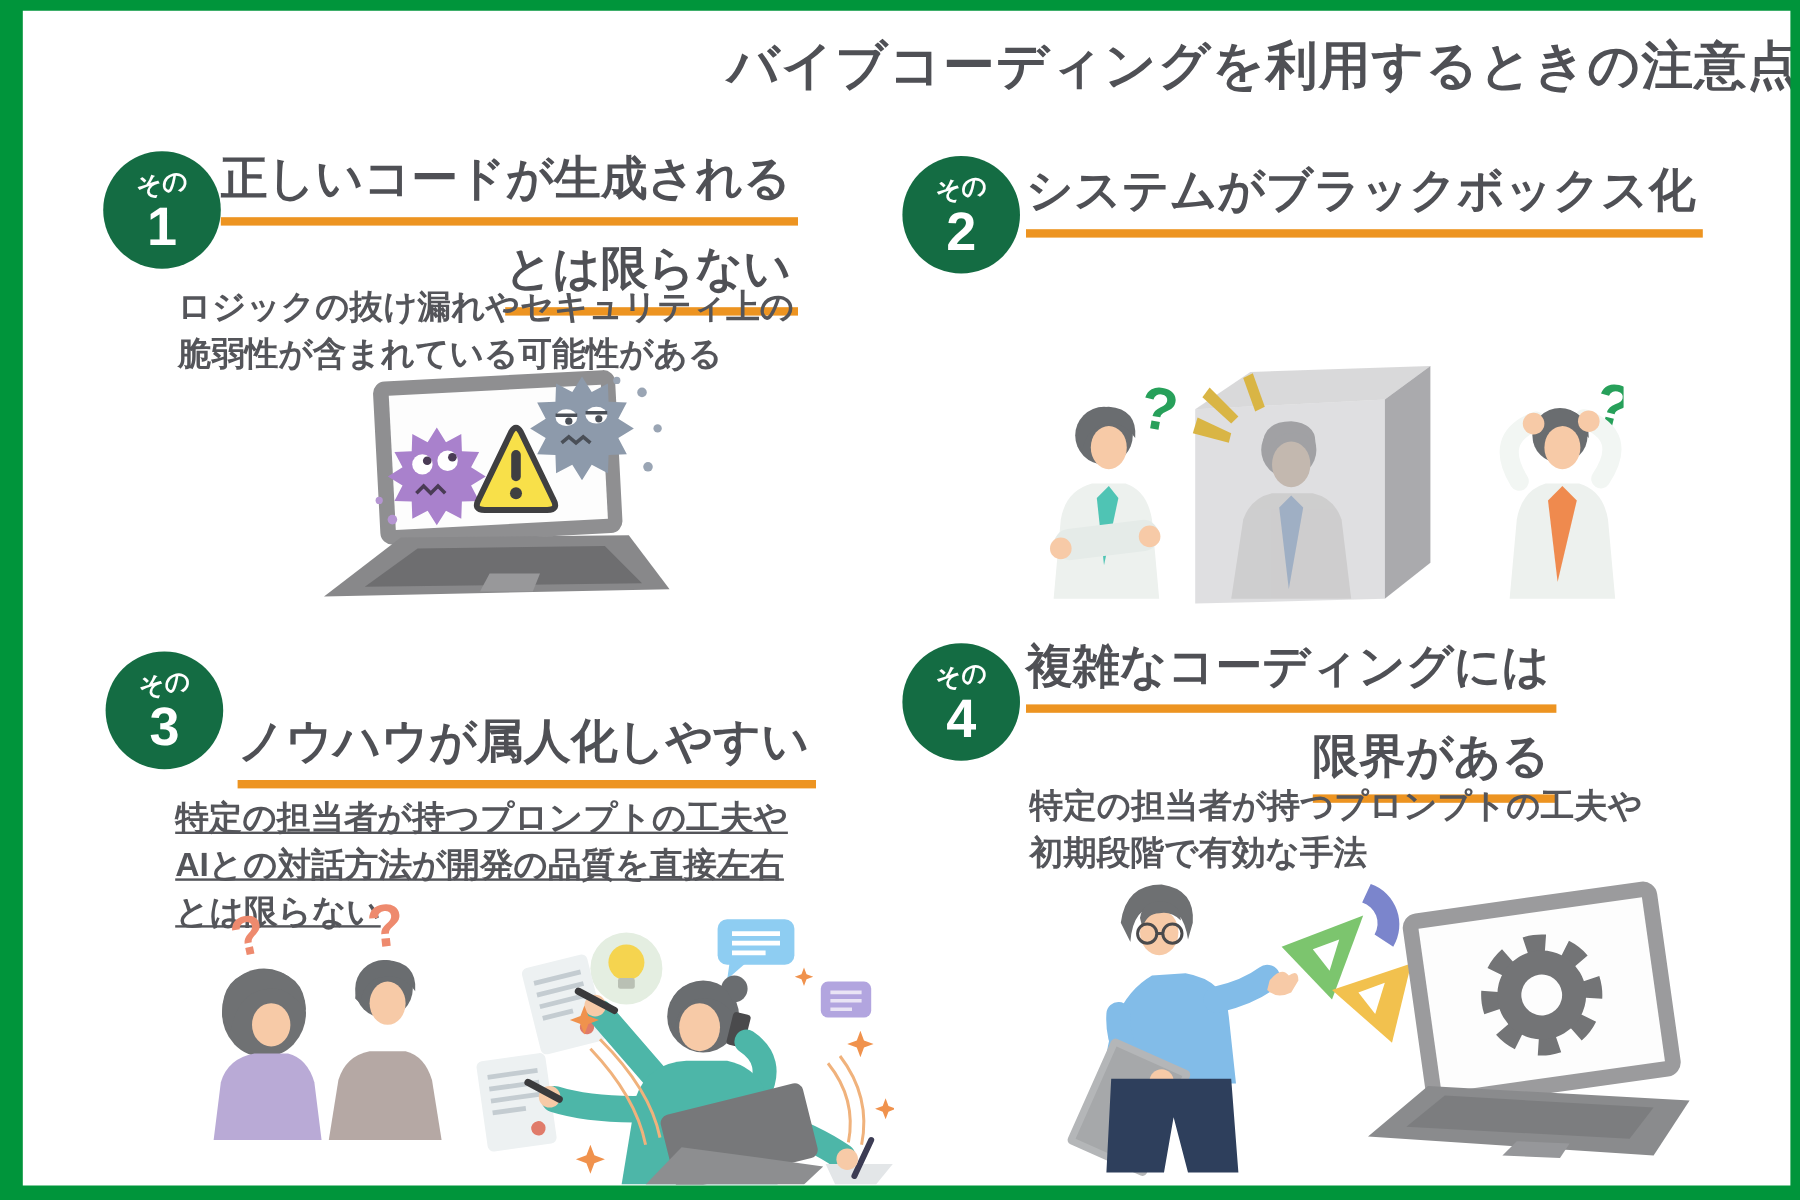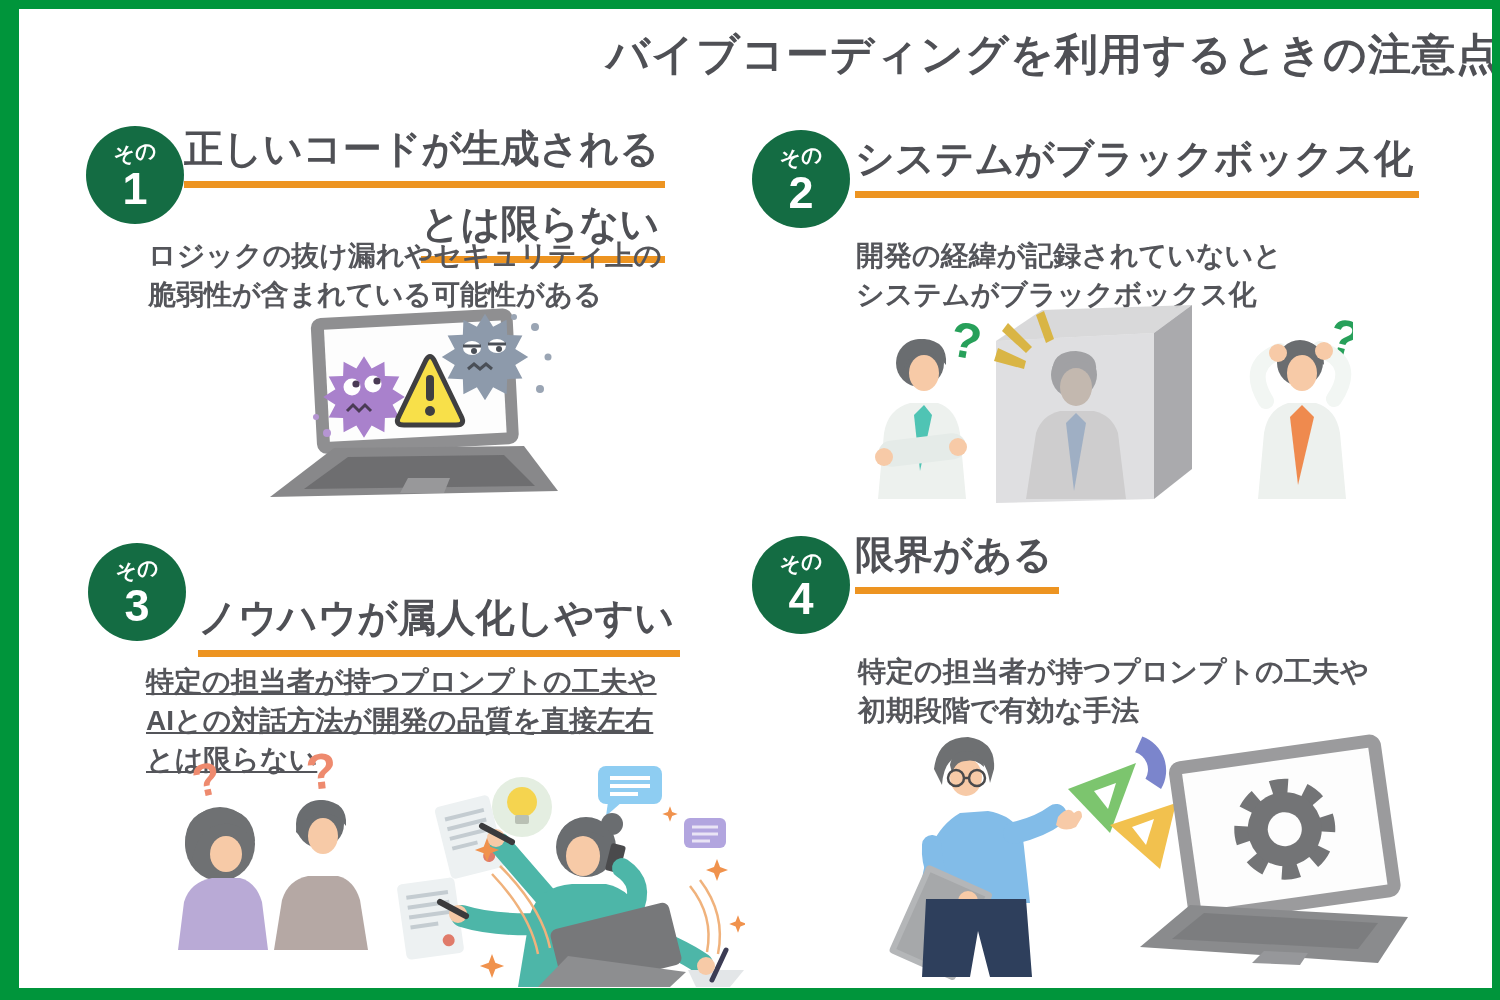--- a/index.html
+++ b/index.html
@@ -91,24 +91,20 @@
 </div>
 
 <div class="section" style="left:752px;top:130px;width:680px;height:405px;">
   <div class="badge" style="left:0;top:0;">
     <span class="prefix">その</span>
     <span class="num">2</span>
   </div>
   <div class="heading" style="left:103px;top:2px;">
     <div class="line"><span class="hl">システムがブラックボックス化</span></div>
   </div>
-  <div class="desc" style="left:104px;top:106px;">
-    <div>開発の経緯が記録されていないと</div>
-    <div>システムがブラックボックス化</div>
-  </div>
   <svg class="illu" style="left:96px;top:173px;" width="505" height="230" viewBox="0 0 505 230">
 
     <g>
       <text x="100" y="52" font-size="50" font-weight="bold" fill="#27A05A" transform="rotate(10 100 52)">?</text>
       <circle cx="72" cy="60" r="24" fill="#6A6D70"></circle>
       <ellipse cx="76" cy="70" rx="15" ry="18" fill="#F7CAA7"></ellipse>
       <path d="M50,66 Q50,36 76,36 Q100,38 98,62 Q88,48 76,50 Q58,52 54,72 Z" fill="#6A6D70"></path>
       <path d="M30,196 L36,130 Q40,106 62,100 L90,100 Q108,106 112,130 L118,196 Z" fill="#EDF1EE"></path>
       <polygon points="76,102 66,112 72,168 84,112" fill="#4FC4B4"></polygon>
       <rect x="30" y="134" width="88" height="26" rx="13" fill="#E5EBE8" transform="rotate(-7 74 147)"></rect>
@@ -247,20 +243,21 @@
     </g>
   </svg>
 </div>
 
 <div class="section" style="left:752px;top:528px;width:700px;height:465px;">
   <div class="badge" style="left:0;top:8px;">
     <span class="prefix">その</span>
     <span class="num">4</span>
   </div>
   <div class="heading" style="left:103px;top:0;">
+    <div class="line"><span class="hl">複雑なコーディングには</span></div>
     <div class="line"><span class="hl">限界がある</span></div>
   </div>
   <div class="desc" style="left:106px;top:124px;">
     <div>特定の担当者が持つプロンプトの工夫や</div>
     <div>初期段階で有効な手法</div>
   </div>
   <svg class="illu" style="left:120px;top:197px;" width="550" height="262" viewBox="0 0 550 262">
 
     <g>
       <path d="M62,44 Q66,12 96,12 Q124,16 122,44 L118,58 Q114,30 94,30 Q72,30 70,60 Z" fill="#6E7072"></path>

